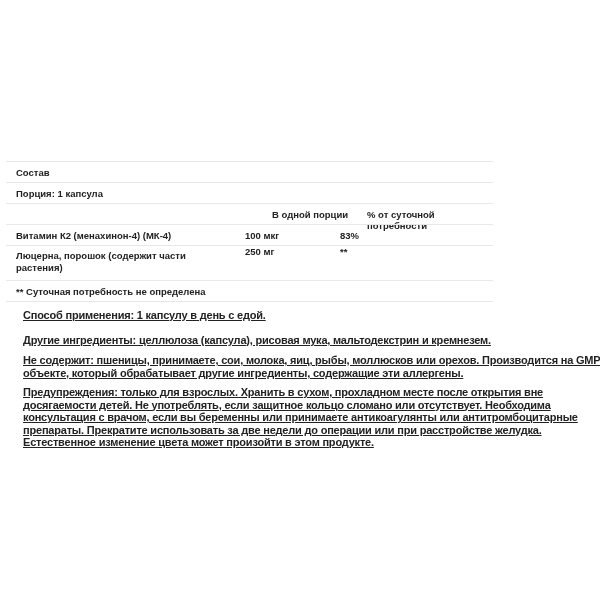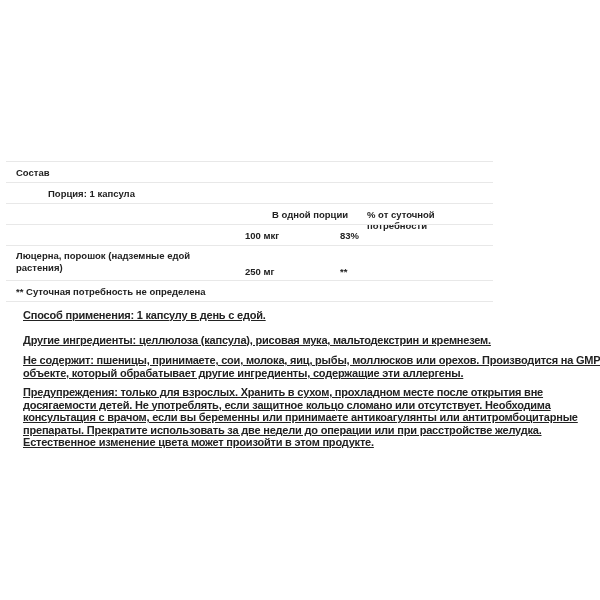--- a/index.html
+++ b/index.html
@@ -5,48 +5,49 @@
   html, body { margin: 0; padding: 0; background: #ffffff; }
   body { width: 600px; height: 600px; position: relative; overflow: hidden;
          font-family: "Liberation Sans", sans-serif; color: #222222; }
   .table { position: absolute; left: 6px; top: 161px; width: 487px; }
   .row { border-top: 1px solid #e8e8e8; position: relative; font-size: 9.5px; font-weight: bold; }
   .row:last-child { border-bottom: 1px solid #e8e8e8; }
   .row .c1 { position: absolute; left: 10px; }
   .row .c2 { position: absolute; left: 239px; }
   .row .c3 { position: absolute; left: 334px; }
   .r1 { height: 20px; } .r1 .c1 { top: 5px; }
-  .r2 { height: 20px; } .r2 .c1 { top: 5px; margin-left: 32px; }
+  .r2 { height: 20px; } .r2 .c1 { top: 5px; }
   .r3 { height: 20px; } .r3 .c2, .r3 .c3 { top: 5px; padding-left: 27px; }
   .r4 { height: 20px; } .r4 .c1, .r4 .c2, .r4 .c3 { top: 5px; }
-  .r5 { height: 34px; } .r5 .c1 { top: 4px; width: 200px; line-height: 12px; } .r5 .c2, .r5 .c3 { top: 20px; }
+  .r5 { height: 34px; } .r5 .c1 { top: 4px; width: 200px; line-height: 12px; } .r5 .c2, .r5 .c3 { top: 0; }
   .r6 { height: 20px; } .r6 .c1 { top: 5px; }
   .para { position: absolute; left: 23px; width: 590px; font-size: 11px; font-weight: bold; line-height: 12.5px; letter-spacing: -0.2px; text-decoration: underline; }
   .p1 { top: 309px; } .p2 { top: 334px; } .p3 { top: 354px; } .p4 { top: 386px; }
 </style>
 </head>
 <body>
 
 <div class="table">
   <div class="row r1">
     <span class="c1">Состав</span>
   </div>
   <div class="row r2">
     <span class="c1">Порция: 1 капсула</span>
   </div>
   <div class="row r3">
     <span class="c2">В одной порции</span>
     <span class="c3">% от суточной потребности</span>
   </div>
   <div class="row r4">
+    <span class="c1">Витамин К2 (менахинон-4) (МК-4)</span>
     <span class="c2">100 мкг</span>
     <span class="c3">83%</span>
   </div>
   <div class="row r5">
-    <span class="c1">Люцерна, порошок (надземные едой растения)</span>
+    <span class="c1">Люцерна, порошок (содержит части растения)</span>
     <span class="c2">250 мг</span>
     <span class="c3">**</span>
   </div>
   <div class="row r6">
     <span class="c1">** Суточная потребность не определена</span>
   </div>
 </div>
 
 <div class="para p1">Способ применения: 1 капсулу в день с едой.</div>
 <div class="para p2">Другие ингредиенты: целлюлоза (капсула), рисовая мука, мальтодекстрин и кремнезем.</div>

